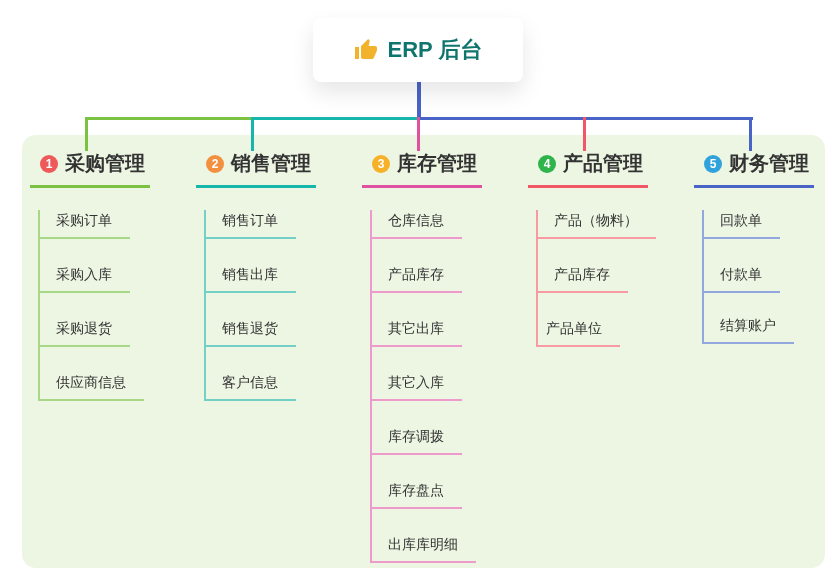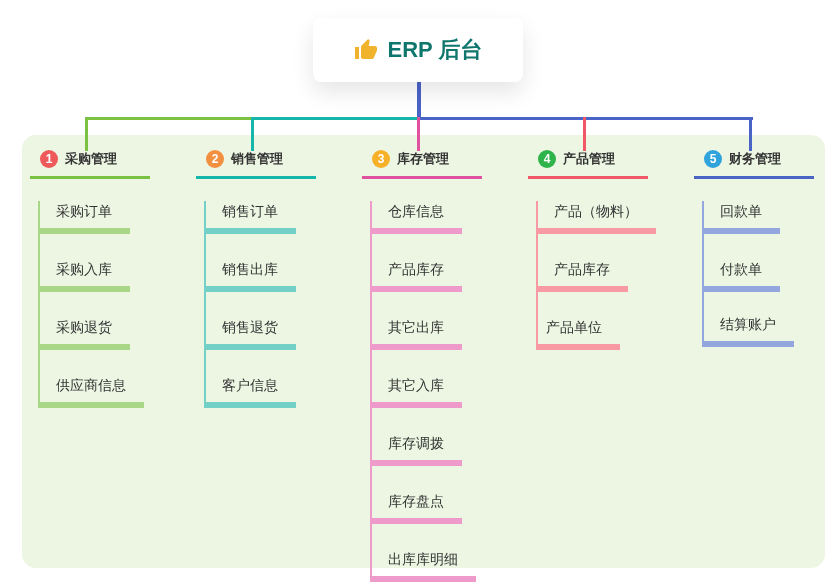--- a/index.html
+++ b/index.html
@@ -30,26 +30,26 @@
     width:120px; box-sizing:border-box;
     display:flex; align-items:center; gap:7px;
     padding:2px 0 8px 10px;
     border-bottom:3px solid #999;
   }
   .badge {
     width:18px; height:18px; border-radius:50%; flex:none;
     color:#fff; font-size:12px; font-weight:700; line-height:18px;
     display:flex; align-items:center; justify-content:center;
   }
-  .branch-label { font-size:13px; font-weight:600; color:#333; white-space:nowrap; }
+  .branch-label { font-size:20px; font-weight:600; color:#333; white-space:nowrap; }
   .children { margin-left:8px; border-left:2px solid #ccc; }
   .child-label {
     width:max-content; line-height:20px;
     padding:0 18px 7px 16px; margin-top:25px;
-    border-bottom:6px solid #c4b5fd;
+    border-bottom:2px solid #c4b5fd;
     font-size:14px; color:#333; white-space:nowrap;
   }
   .child-label:first-child { margin-top:22px; }
 </style>
 </head>
 <body>
 
 <div class="canvas" style="background: rgb(236, 246, 227);"></div>
 
 <div id="connectors">

